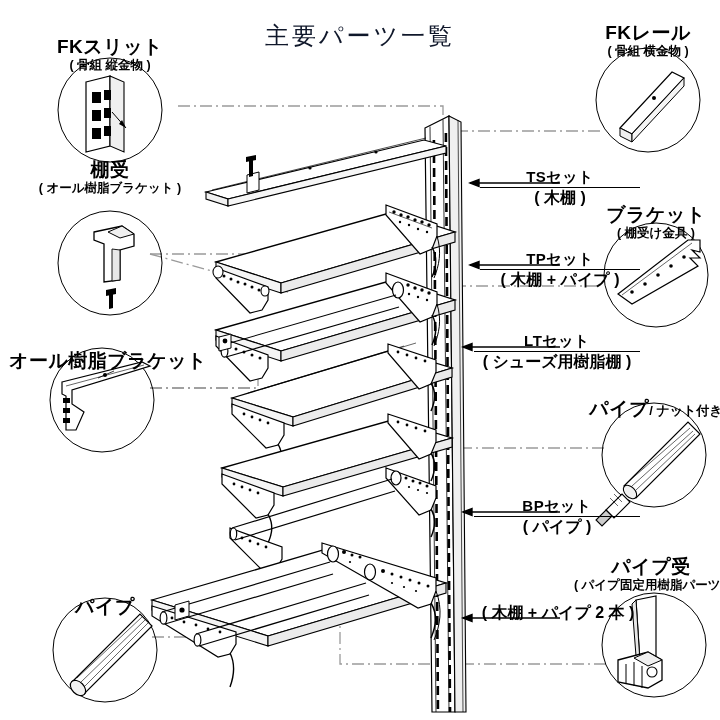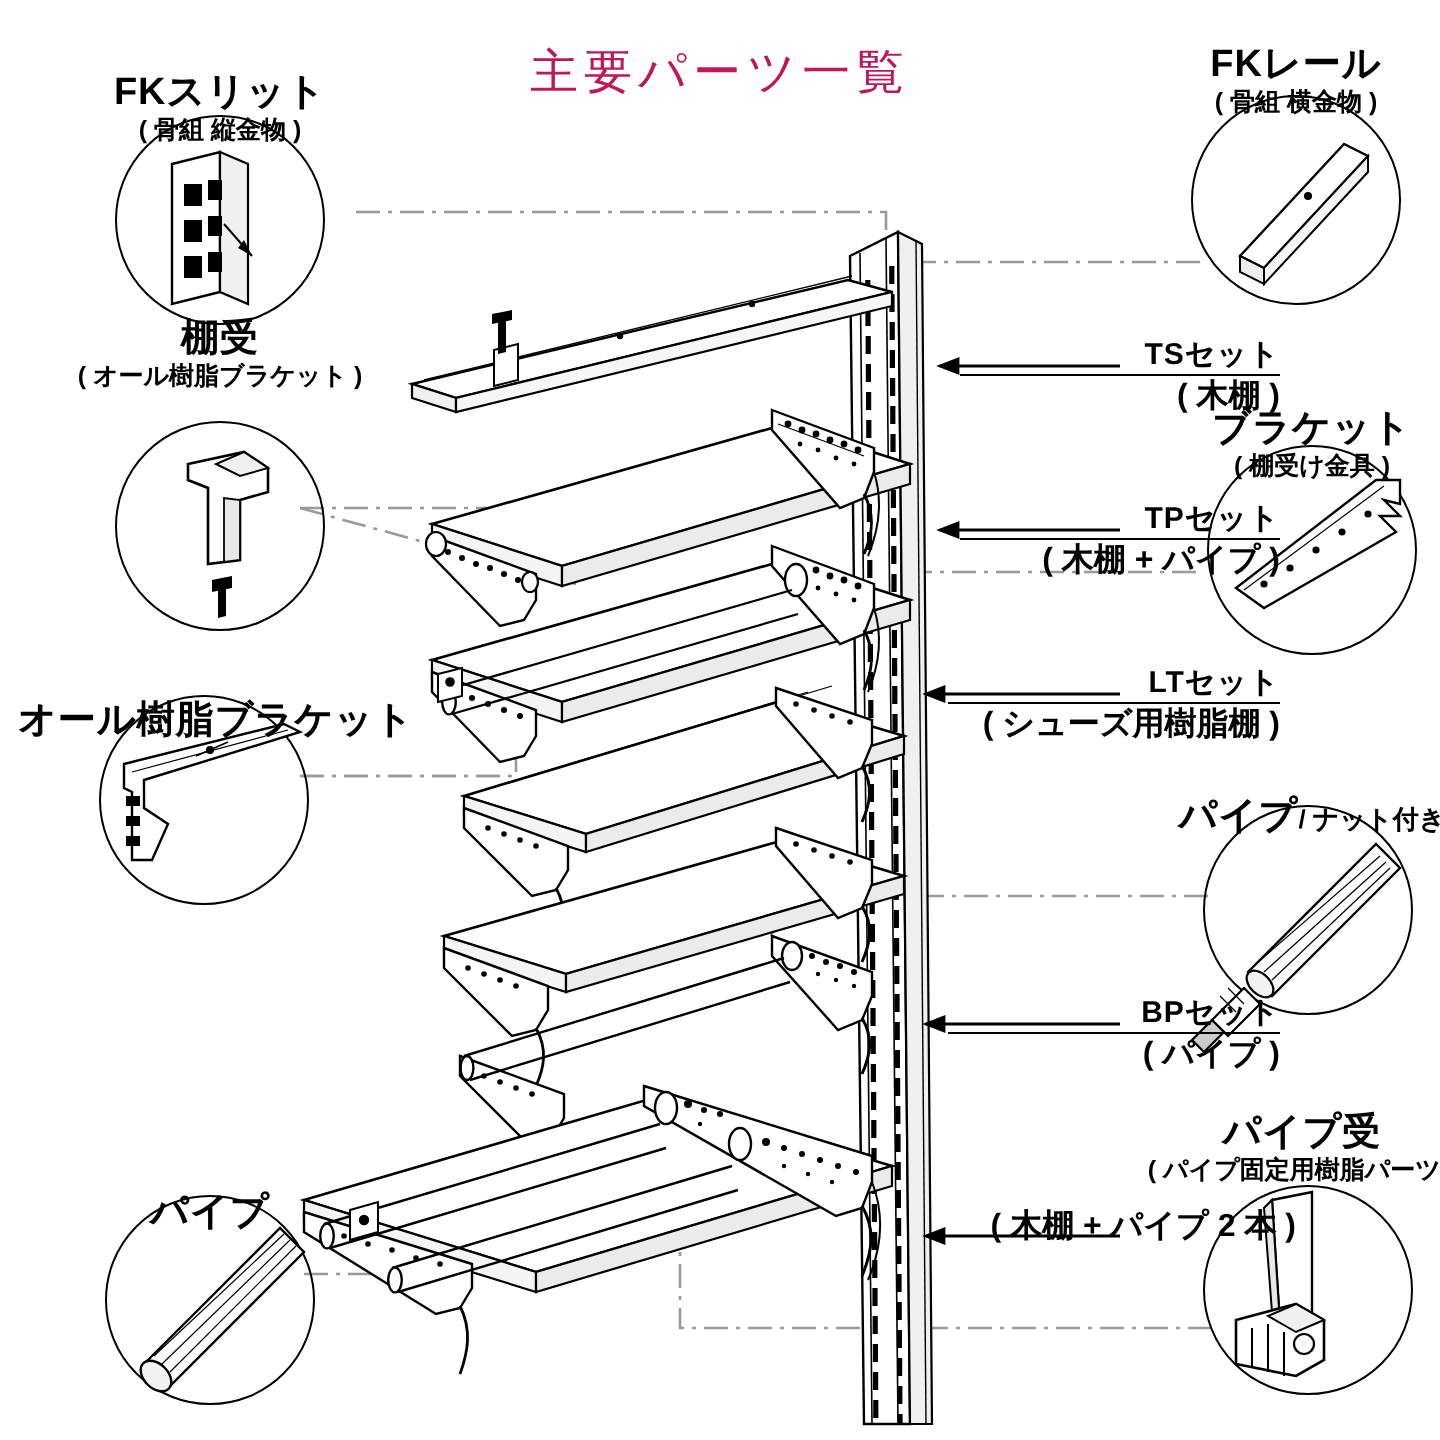--- a/index.html
+++ b/index.html
@@ -4,22 +4,22 @@
 <style>
   html,body{margin:0;padding:0;background:#ffffff;}
   body{width:720px;height:720px;overflow:hidden;
        font-family:"Liberation Sans","DejaVu Sans",sans-serif;color:#000;}
   #root{position:relative;width:720px;height:720px;background:#fff;}
   svg{display:block;}
   .lbl{position:absolute;text-align:center;line-height:1.15;white-space:nowrap;}
   .lbl .main{font-size:19px;font-weight:bold;letter-spacing:.5px;}
   .lbl .sub{font-size:12.5px;font-weight:bold;letter-spacing:0;}
   .title{position:absolute;left:0;top:20px;width:720px;text-align:center;
-         font-size:24px;letter-spacing:3px;color:#be185d;font-weight:400;}
-  .setlbl{position:absolute;text-align:right;white-space:nowrap;}
+         font-size:24px;letter-spacing:3px;color:#0f172a;font-weight:400;}
+  .setlbl{position:absolute;text-align:center;white-space:nowrap;}
   .setlbl .main{font-size:15px;font-weight:bold;letter-spacing:.5px;}
   .setlbl .sub{font-size:16px;font-weight:bold;}
   .setline{border-bottom:1.3px solid #000;}
 </style>
 </head>
 <body>
 
 <div id="root">
 
   <svg width="720" height="720" viewBox="0 0 720 720" style="position:absolute;left:0;top:0;">

